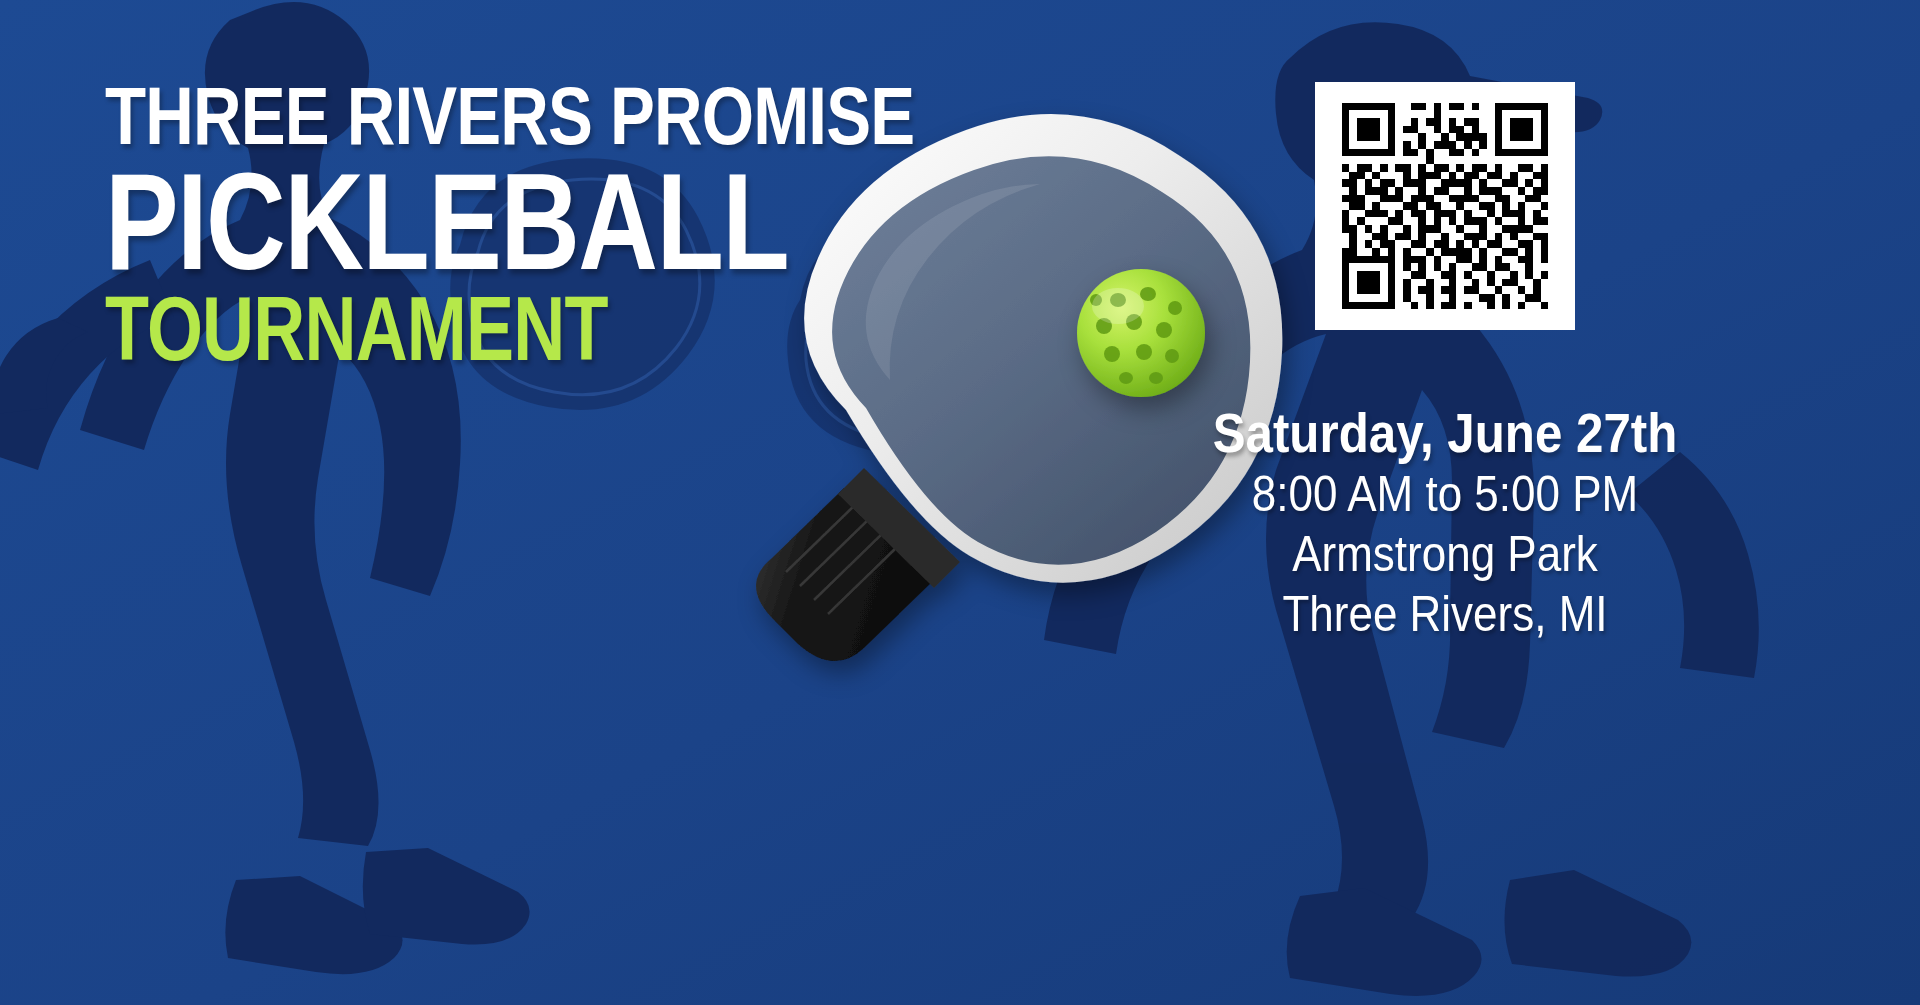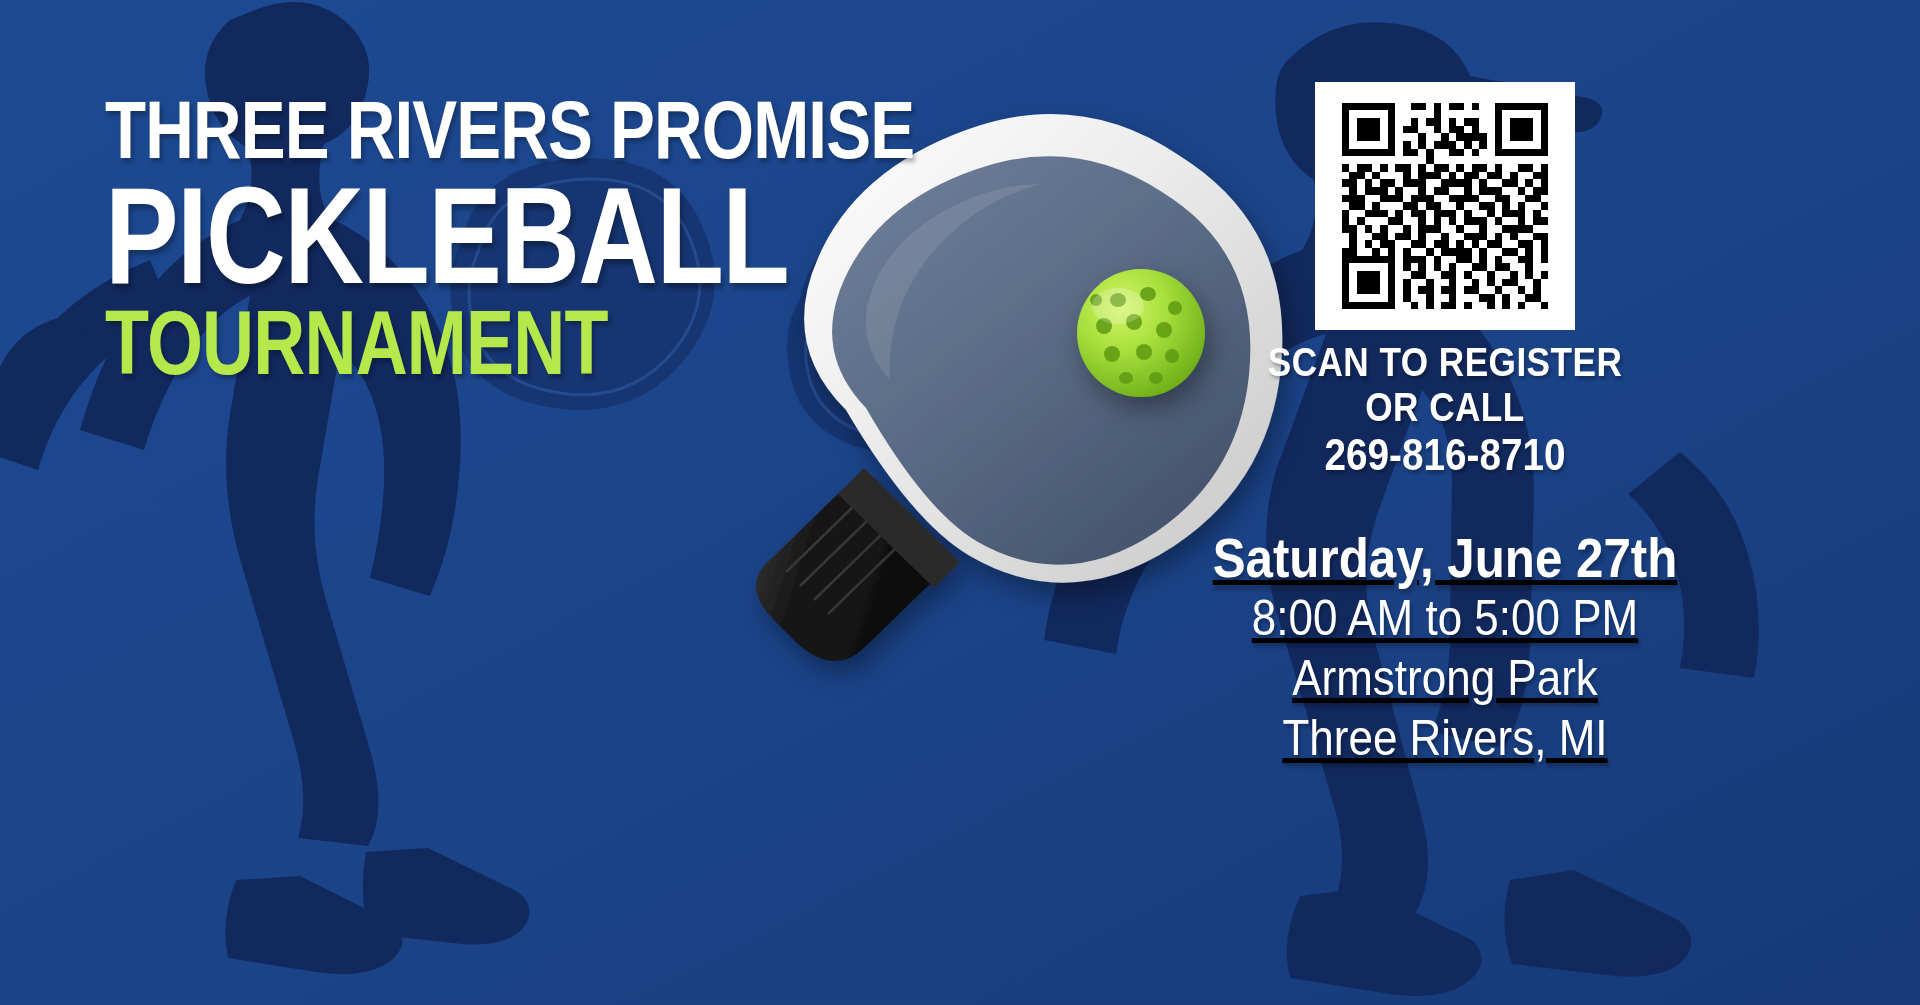--- a/index.html
+++ b/index.html
@@ -16,21 +16,21 @@
     background:#1b4388;
     overflow:hidden;
   }
 
   
   .bg-art { position:absolute; inset:0; width:100%; height:100%; pointer-events:none; }
 
   
   .left-col {
     position:absolute;
-    left:105px; top:92px;
+    left:105px; top:78px;
     width:800px;
   }
   .headline-1 {
     font-family:"Liberation Sans Narrow","Liberation Sans",sans-serif;
     font-weight:bold;
     font-size:82px;
     line-height:0.92;
     letter-spacing:-1px;
     color:#ffffff;
     transform:scaleX(0.82);
@@ -111,21 +111,21 @@
   .phone-line {
     font-family:"Liberation Sans Narrow","Liberation Sans",sans-serif;
     font-weight:bold;
     font-size:44px;
     line-height:1.12;
     color:#ffffff;
     transform:scaleX(0.88);
     text-shadow:2px 3px 4px rgba(0,0,0,0.3);
   }
 
-  .event-block { margin-top:48px;text-decoration:underline; }
+  .event-block { margin-top:72px; }
   .event-date {
     font-family:"Liberation Sans Narrow","Liberation Sans",sans-serif;
     font-weight:bold;
     font-size:56px;
     line-height:1.1;
     color:#ffffff;
     transform:scaleX(0.88);
     text-shadow:2px 4px 5px rgba(0,0,0,0.3);
   }
   .event-line {
@@ -474,25 +474,20 @@
           <rect x="10" y="27" width="1" height="1"></rect>
             <rect x="14" y="27" width="2" height="1"></rect>
           <rect x="17" y="27" width="1" height="1"></rect>
             <rect x="20" y="27" width="1" height="1"></rect>
           <rect x="24" y="27" width="1" height="1"></rect>
             <rect x="27" y="27" width="1" height="1"></rect>
         </g>
       </svg>
     </div>
 
-    <div class="scan-block">
-      <div class="scan-line">SCAN TO REGISTER</div>
-      <div class="scan-line">OR CALL</div>
-      <div class="phone-line">269-816-8710</div>
-    </div>
 
     <div class="event-block">
       <div class="event-date">Saturday, June 27th</div>
       <div class="event-line">8:00 AM to 5:00 PM</div>
       <div class="event-line">Armstrong Park</div>
       <div class="event-line">Three Rivers, MI</div>
     </div>
 
   </div>
 </div>

